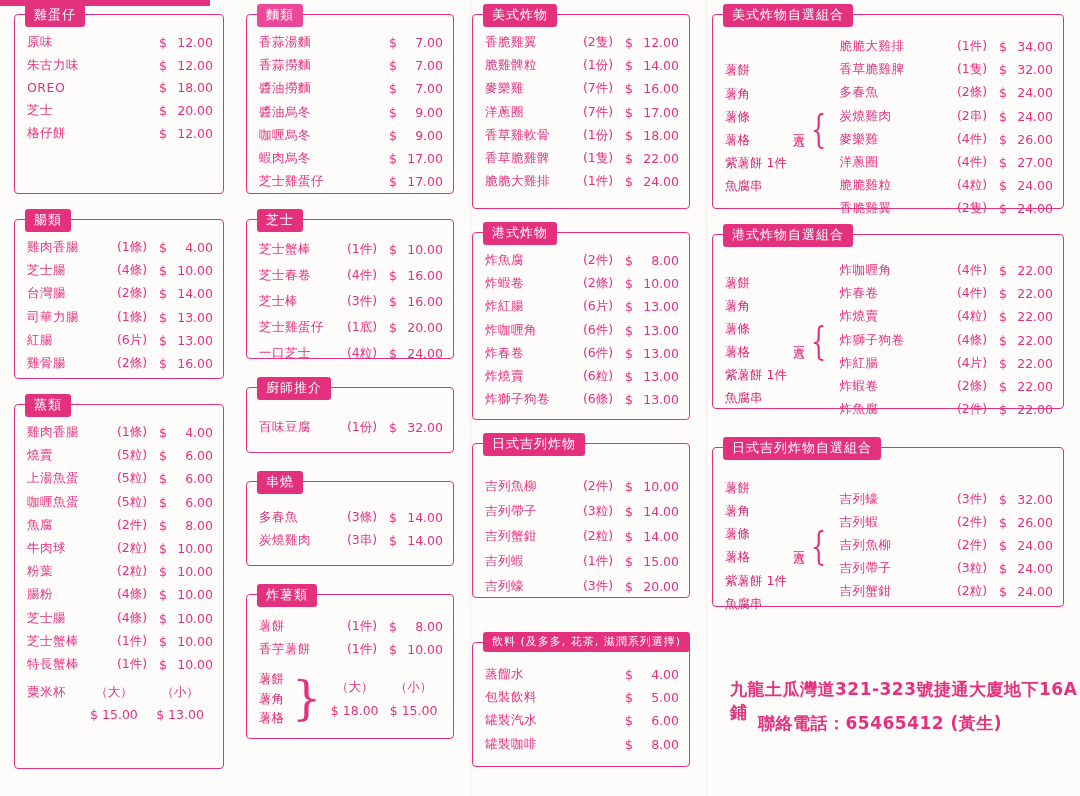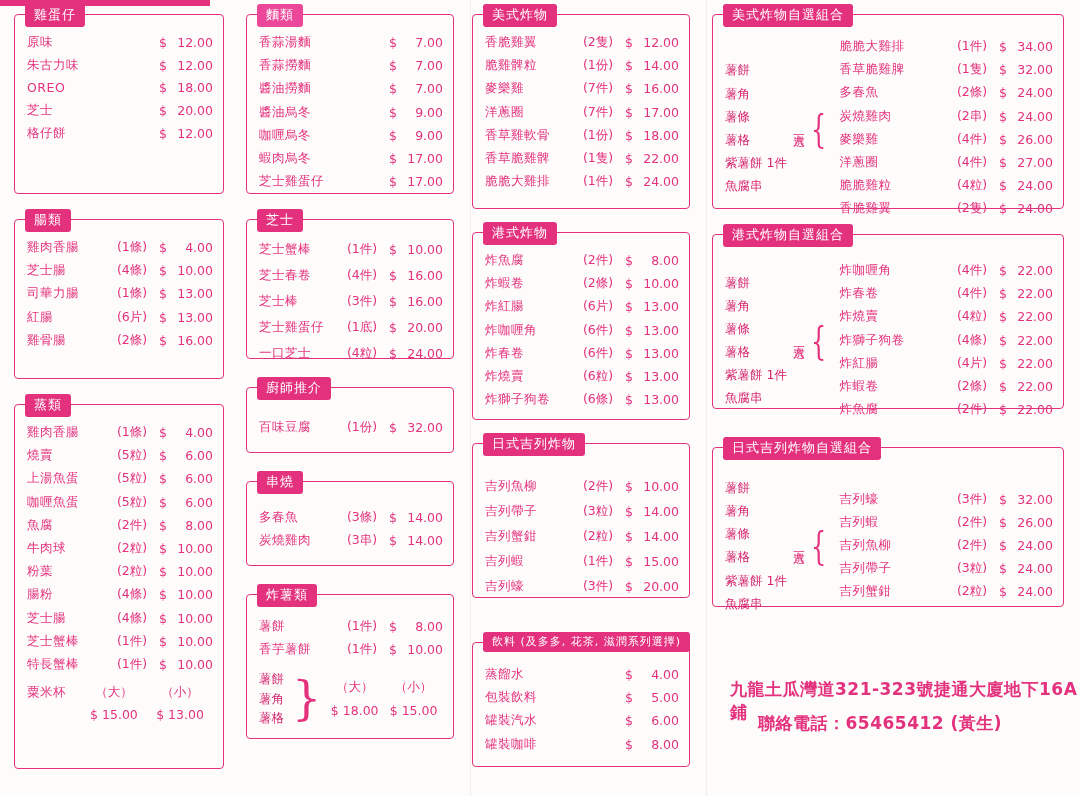--- a/index.html
+++ b/index.html
@@ -127,20 +127,26 @@
             <td class="dol">$</td>
             <td class="pr">4.00</td>
           </tr>
       <tr>
             <td class="nm">芝士腸</td>
             <td class="qty">(4條)</td>
             <td class="dol">$</td>
             <td class="pr">10.00</td>
           </tr>
       <tr>
+            <td class="nm">台灣腸</td>
+            <td class="qty">(2條)</td>
+            <td class="dol">$</td>
+            <td class="pr">14.00</td>
+          </tr>
+      <tr>
             <td class="nm">司華力腸</td>
             <td class="qty">(1條)</td>
             <td class="dol">$</td>
             <td class="pr">13.00</td>
           </tr>
       <tr>
             <td class="nm">紅腸</td>
             <td class="qty">(6片)</td>
             <td class="dol">$</td>
             <td class="pr">13.00</td>

